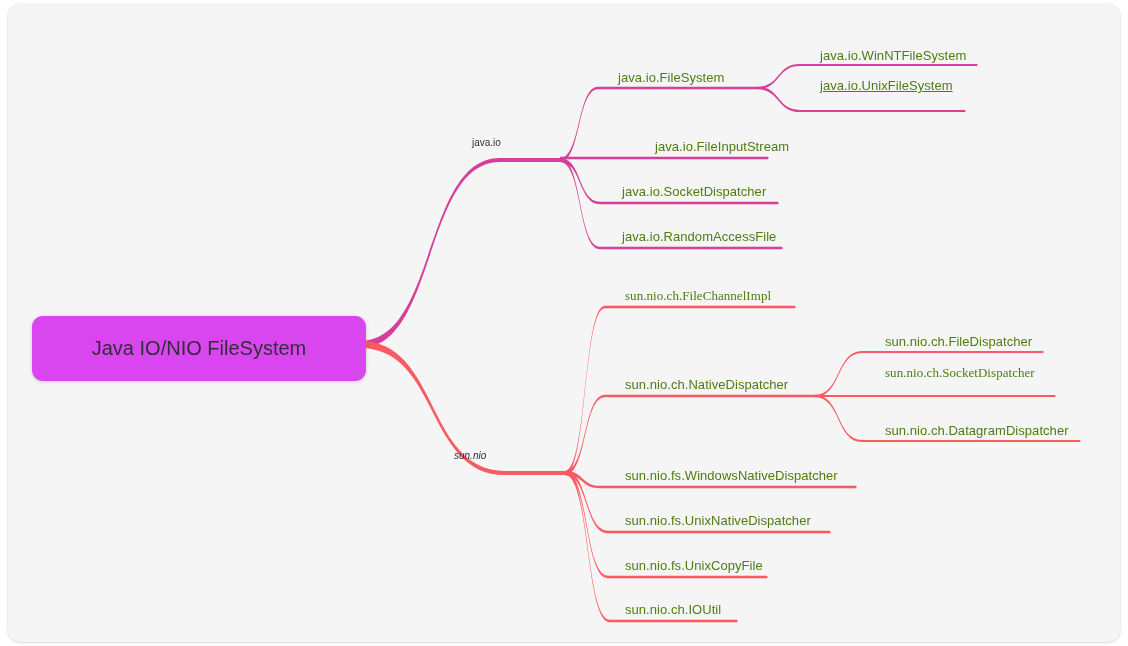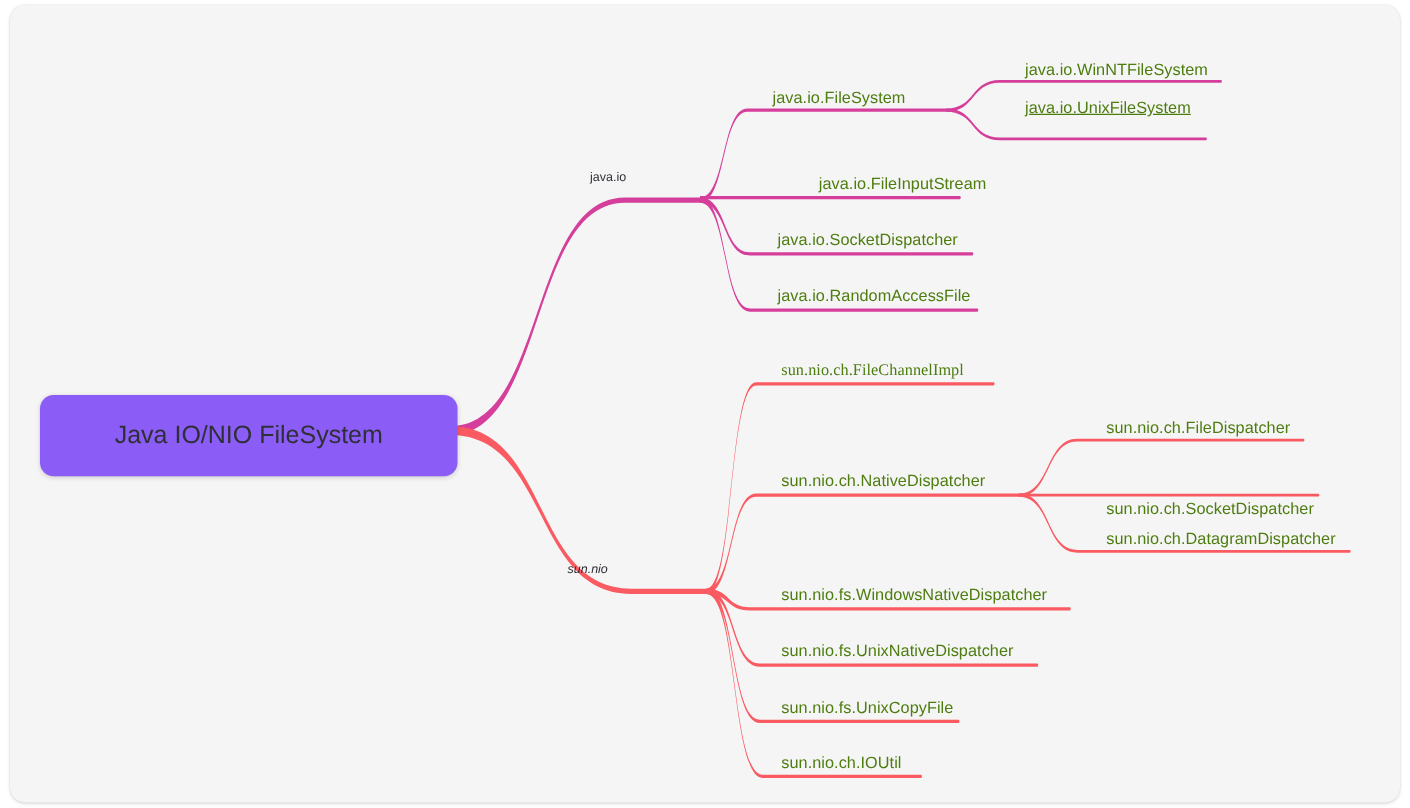--- a/index.html
+++ b/index.html
@@ -50,21 +50,21 @@
     color: #2f2f37;
     white-space: nowrap;
     line-height: 17px;
   }
   #root-node {
     position: absolute;
     left: 24px;
     top: 312px;
     width: 334px;
     height: 65px;
-    background: #8b5cf6;
+    background: #d946ef;
     border-radius: 11px;
     box-shadow: 0 1px 4px rgba(0,0,0,0.14), 0 0 0 0.5px rgba(0,0,0,0.03);
     display: flex;
     align-items: center;
     justify-content: center;
   }
   #root-node .root-text {
     font-size: 20px;
     color: #2f2f37;
     white-space: nowrap;
@@ -104,21 +104,21 @@
         <div class="node-label" style="left: 610px; top: 66px;">java.io.FileSystem</div>
         <div class="node-label" style="left: 812px; top: 44px;">java.io.WinNTFileSystem</div>
         <div class="node-label" style="left: 812px; top: 74px; text-decoration: underline;">java.io.UnixFileSystem</div>
         <div class="node-label" style="left: 614px; top: 135px; margin-left: 33px;">java.io.FileInputStream</div>
         <div class="node-label" style="left: 614px; top: 180px;">java.io.SocketDispatcher</div>
         <div class="node-label" style="left: 614px; top: 225px;">java.io.RandomAccessFile</div>
         <div class="branch-label" style="left: 446px; top: 443px; font-style: italic;">sun.nio</div>
         <div class="node-label" style="left: 617px; top: 284px; font-family: Liberation Serif, serif;">sun.nio.ch.FileChannelImpl</div>
         <div class="node-label" style="left: 617px; top: 373px;">sun.nio.ch.NativeDispatcher</div>
         <div class="node-label" style="left: 877px; top: 330px;">sun.nio.ch.FileDispatcher</div>
-        <div class="node-label" style="left: 877px; top: 395px;">sun.nio.ch.SocketDispatcher</div>
+        <div class="node-label" style="left: 877px; top: 361px; font-family: Liberation Serif, serif;">sun.nio.ch.SocketDispatcher</div>
         <div class="node-label" style="left: 877px; top: 419px;">sun.nio.ch.DatagramDispatcher</div>
         <div class="node-label" style="left: 617px; top: 464px;">sun.nio.fs.WindowsNativeDispatcher</div>
         <div class="node-label" style="left: 617px; top: 509px;">sun.nio.fs.UnixNativeDispatcher</div>
         <div class="node-label" style="left: 617px; top: 554px;">sun.nio.fs.UnixCopyFile</div>
         <div class="node-label" style="left: 617px; top: 598px;">sun.nio.ch.IOUtil</div>
       </div>
   </div>
 </div>
 
 </body></html>

